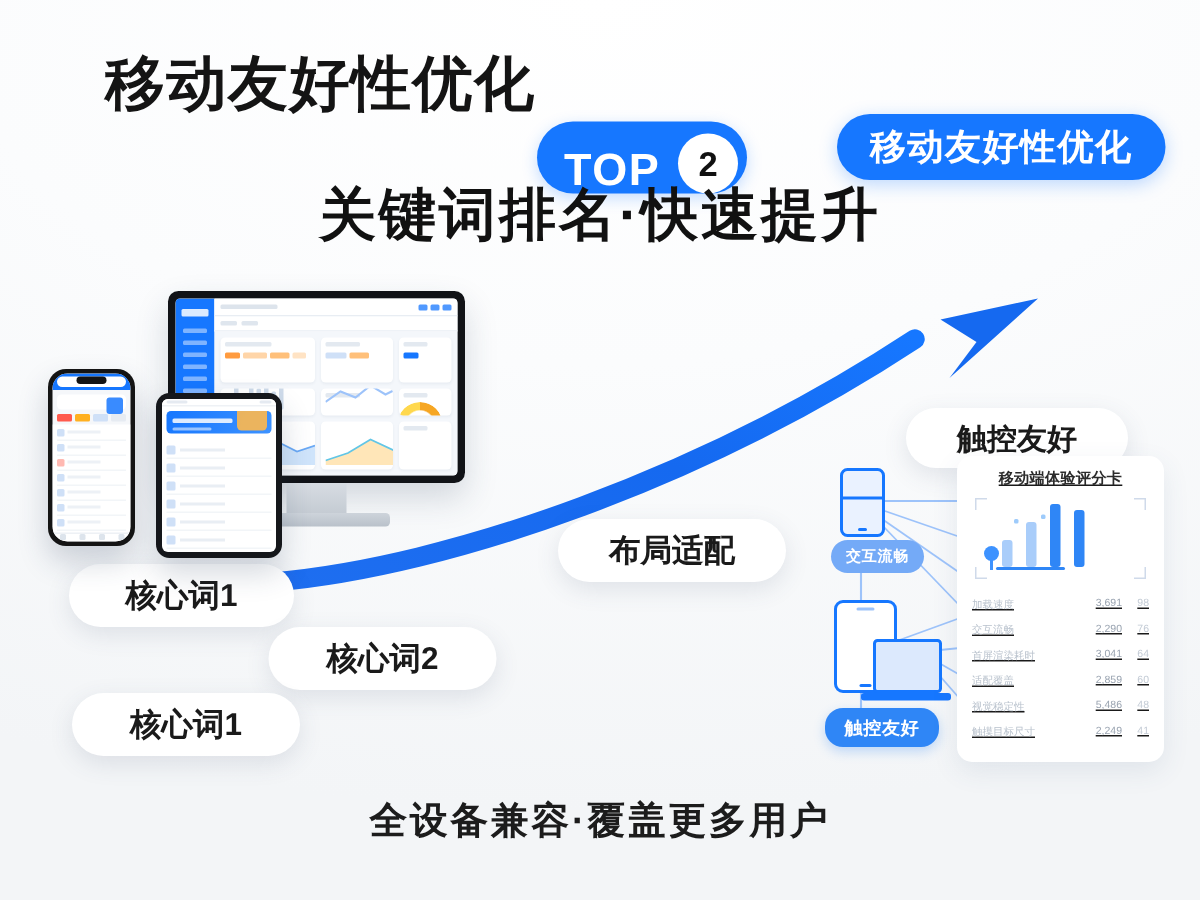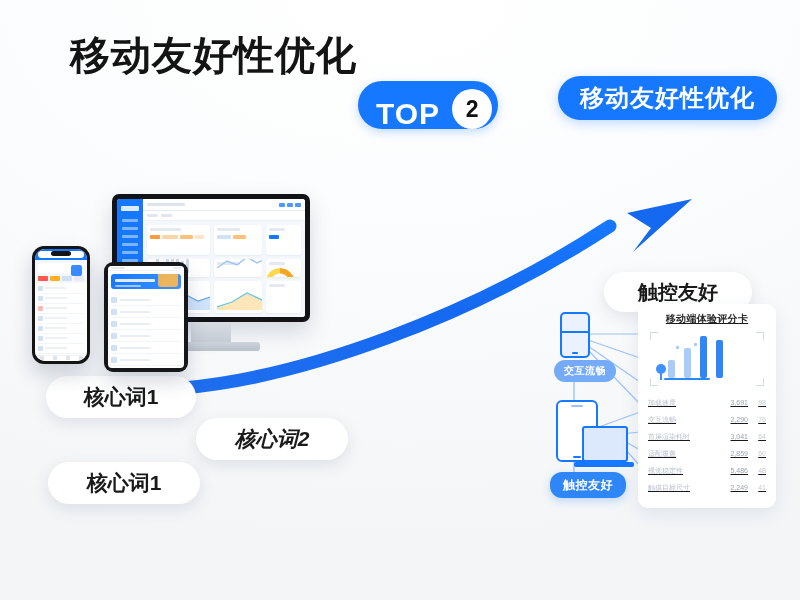--- a/index.html
+++ b/index.html
@@ -220,21 +220,21 @@
     justify-content: center;
     background: #ffffff;
     border-radius: 24px;
     font-size: 21px;
     font-weight: 700;
     color: #1a1a1a;
     box-shadow: 0 5px 16px rgba(60,80,110,0.13);
     white-space: nowrap;
   }
   #kw1 { left: 46px;  top: 376px; width: 150px; height: 42px; }
-  #kw2 { left: 196px; top: 418px; width: 152px; height: 42px; font-style: italic; }
+  #kw2 { left: 179px; top: 418px; width: 152px; height: 42px; }
   #kw3 { left: 48px;  top: 462px; width: 152px; height: 42px; }
   #kw-layout { left: 372px; top: 346px; width: 152px; height: 42px; font-size: 21px; }
   #kw-touch  { left: 604px; top: 272px; width: 148px; height: 40px; font-size: 20px; }
 
   
   .diagram { position:absolute; left: 540px; top: 300px; width: 240px; height: 212px; }
   .diag-svg { position:absolute; left:0; top:0; width:240px; height:212px; }
 
   .d-phone-sm {
     position:absolute; left: 20px; top: 12px; width: 26px; height: 42px;
@@ -520,25 +520,27 @@
     <div class="headline-main">移动友好性优化</div>
 
     <div class="top-badge">
       <span class="top-word">TOP</span>
       <span class="num-circle">2</span>
     </div>
 
     <div class="header-pill">移动友好性优化</div>
   </div>
 
+  <div class="subheadline">关键词排名·快速提升</div>
 
   <div class="kw-pill" id="kw1">核心词1</div>
   <div class="kw-pill" id="kw2">核心词2</div>
   <div class="kw-pill" id="kw3">核心词1</div>
 
+  <div class="kw-pill" id="kw-layout">布局适配</div>
   <div class="kw-pill" id="kw-touch">触控友好</div>
 
   <div class="diagram">
     <svg class="diag-svg" viewBox="0 0 240 212">
       <g stroke="#9dc3fa" stroke-width="1.2" fill="none">
         <line x1="48" y1="34" x2="100" y2="34"></line>
         <line x1="48" y1="40" x2="100" y2="58"></line>
         <line x1="48" y1="46" x2="100" y2="82"></line>
         <line x1="48" y1="50" x2="100" y2="104"></line>
         <line x1="56" y1="128" x2="100" y2="112"></line>
@@ -615,14 +617,15 @@
         </div>
         <div class="sc-row">
           <span class="nm">触摸目标尺寸</span>
           <span class="v1">2,249</span>
           <span class="v2">41</span>
         </div>
       </div>
     </div>
   </div>
 
+  <div class="footer-tag">全设备兼容·覆盖更多用户</div>
 
 </div>
 
 </body></html>

